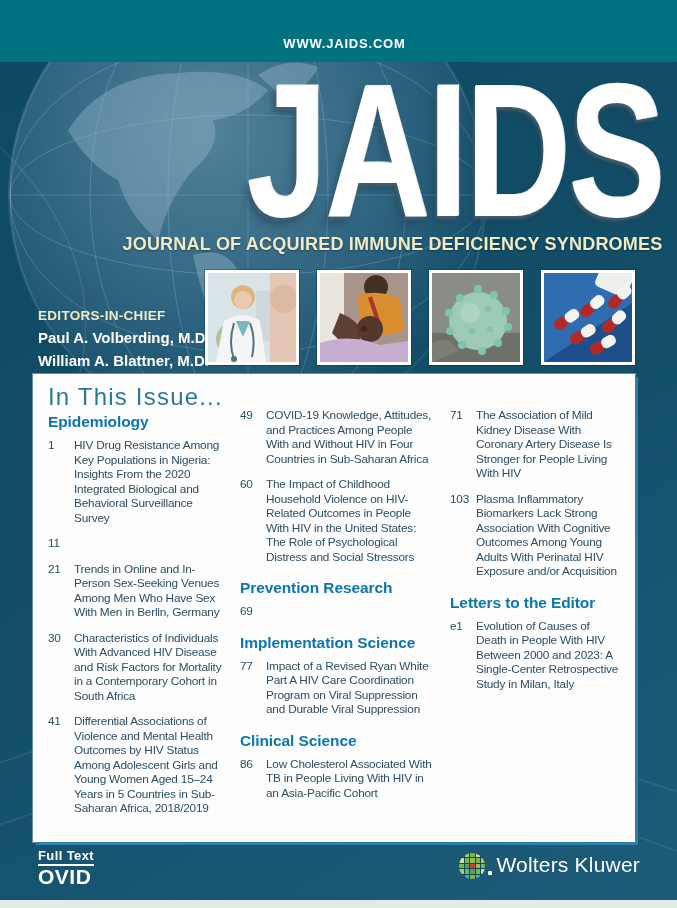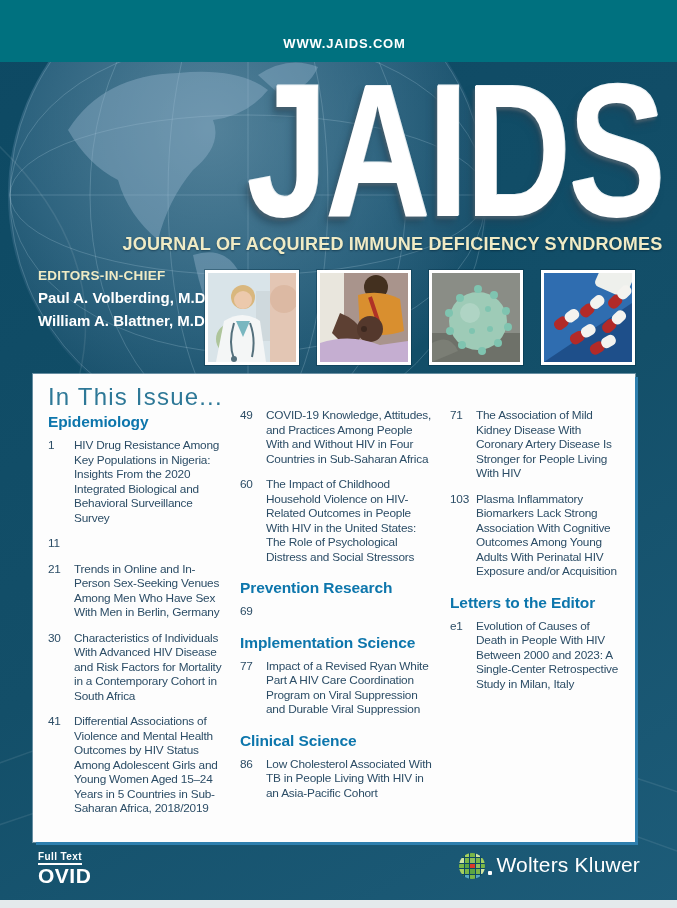--- a/index.html
+++ b/index.html
@@ -21,21 +21,21 @@
   .swoosh{position:absolute;left:0;top:0;width:677px;height:908px;pointer-events:none;}
   
   .logo{position:absolute;top:55px;right:14px;font-size:190px;line-height:1;font-weight:bold;
         color:#fff;letter-spacing:-.02em;transform:scaleX(.77);transform-origin:top right;
         text-shadow:-2px 3px 3px rgba(70,95,110,.9),-5px 7px 8px rgba(35,65,85,.55),1px -1px 0 #eef4f7;}
   .subtitle{position:absolute;top:233px;right:14px;font-size:19px;font-weight:bold;color:var(--cream);
             letter-spacing:.2px;transform:scaleX(.95);transform-origin:center right;white-space:nowrap;
             text-shadow:0 1px 2px rgba(0,30,45,.5);}
   
   .editors{position:absolute;left:38px;top:268px;}
-  .ed-h{color:var(--cream);font-weight:bold;font-size:13.5px;letter-spacing:.3px;margin-bottom:4px;}
+  .ed-h{color:var(--cream);font-weight:bold;font-size:13.5px;letter-spacing:.3px;margin-bottom:4px;margin-top:40px;}
   .ed-n{color:#fff;font-weight:bold;font-size:15px;line-height:1.5;}
   
   .photos{position:absolute;left:205px;top:270px;display:flex;gap:18px;}
   .photo{width:94px;height:95px;border:3px solid #fff;box-shadow:0 0 0 1px rgba(0,40,60,.35);
          overflow:hidden;background:#888;}
   .photo svg{display:block;}
   
   .toc-box{position:absolute;left:33px;top:374px;width:602px;height:468px;background:#fdfdfd;
            box-shadow:3px 3px 0 #2e7fae,0 0 0 1px rgba(160,185,200,.6);}
   .toc-cols{display:flex;padding:9px 15px;gap:14px;}
@@ -45,21 +45,21 @@
   .toc-col.pad-top{padding-top:25px;}
   .toc-title{font-size:24px;font-weight:400;letter-spacing:1.2px;color:var(--title-teal);margin:0 0 2px 0;}
   h2.sec{font-size:15.5px;font-weight:bold;color:var(--section-heading);margin:15px 0 7px 0;letter-spacing:-.1px;}
   .toc-title + h2.sec{margin-top:2px;}
   .item{display:flex;margin-bottom:11px;color:var(--toc-text);font-size:11.8px;
         letter-spacing:-.2px;line-height:14.5px;}
   .num{width:26px;flex:none;}
   .ttl{flex:1;}
   
   .ovid{position:absolute;left:38px;top:846px;color:#fff;}
-  .ovid-top{font-size:10px;font-weight:bold;letter-spacing:.4px;border-bottom:2px solid #fff;
+  .ovid-top{font-size:13px;font-weight:bold;letter-spacing:.4px;border-bottom:2px solid #fff;
             padding-bottom:1px;display:inline-block;}
   .ovid-brand{font-size:21px;font-weight:bold;letter-spacing:.5px;line-height:1.05;}
   .wk{position:absolute;right:37px;top:853px;display:flex;align-items:flex-start;gap:7px;}
   .wk-icon{width:26px;height:26px;border-radius:50%;overflow:hidden;display:grid;
            grid-template-columns:repeat(5,1fr);grid-template-rows:repeat(5,1fr);gap:1px;background:#0d4963;}
   .wk-icon i{display:block;background:#7ab648;}
   .wk-icon i:nth-child(1),.wk-icon i:nth-child(5),.wk-icon i:nth-child(21),.wk-icon i:nth-child(25){background:#3f7f3a;}
   .wk-icon i:nth-child(2),.wk-icon i:nth-child(10),.wk-icon i:nth-child(16){background:#a4cf5f;}
   .wk-icon i:nth-child(4),.wk-icon i:nth-child(6),.wk-icon i:nth-child(20){background:#cfe3a0;}
   .wk-icon i:nth-child(8),.wk-icon i:nth-child(14){background:#8fc05c;}

